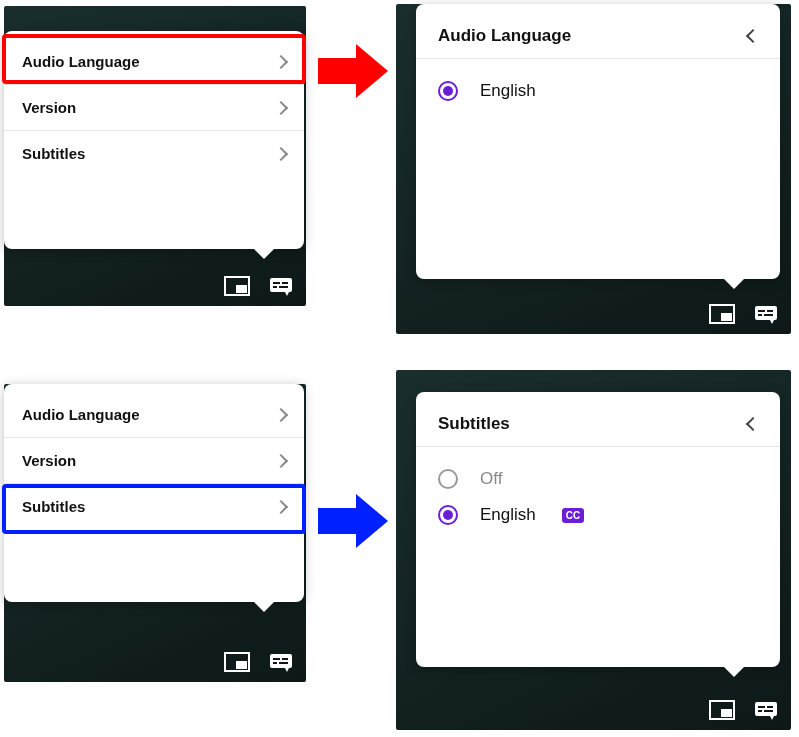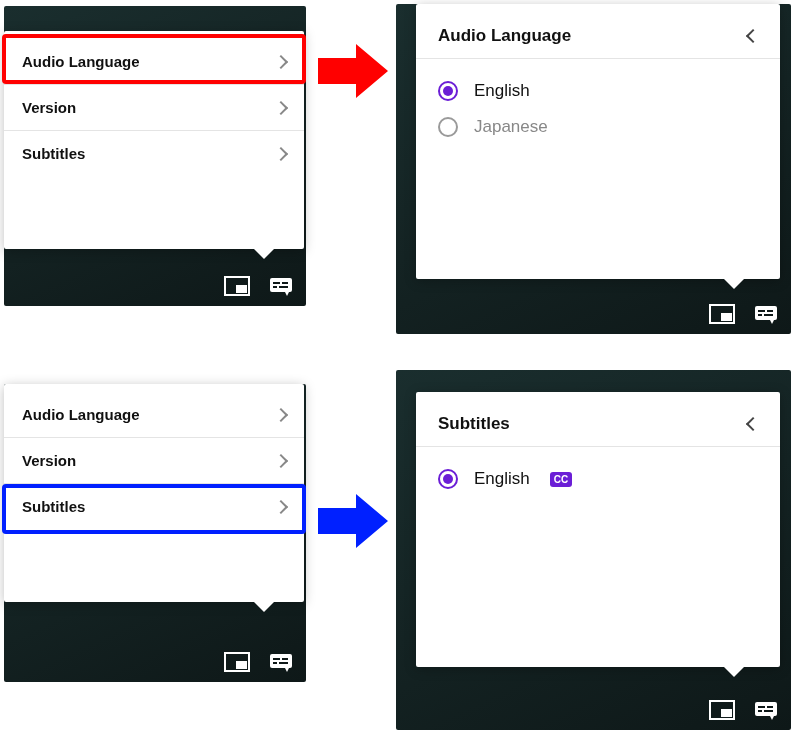--- a/index.html
+++ b/index.html
@@ -23,21 +23,21 @@
   }
   
   .tl { left: 4px; top: 6px; width: 302px; height: 300px; }
   .tr { left: 396px; top: 4px; width: 395px; height: 330px; }
   .bl { left: 4px; top: 384px; width: 302px; height: 298px; }
   .br { left: 396px; top: 370px; width: 395px; height: 360px; }
   
   .popover {
     position: absolute;
     background: #fff;
-    border-radius: 2px;
+    border-radius: 8px;
     box-shadow: 0 2px 12px rgba(0,0,0,0.25);
     padding: 8px 0 0 0;
   }
   .popover::after {
     content: "";
     position: absolute;
     bottom: -10px;
     width: 0; height: 0;
     border-left: 10px solid transparent;
     border-right: 10px solid transparent;
@@ -98,21 +98,21 @@
     font-size: 17px;
     font-weight: 700;
     color: #111;
     border-bottom: 1px solid #e4e4e4;
   }
   
   .options { padding: 14px 22px; }
   .opt {
     display: flex;
     align-items: center;
-    gap: 16px;
+    gap: 22px;
     padding: 8px 0;
     font-size: 17px;
     cursor: pointer;
   }
   .radio {
     width: 20px; height: 20px;
     border: 2px solid #9a9a9a;
     border-radius: 50%;
     display: flex;
     align-items: center;
@@ -215,24 +215,20 @@
     <div class="popover">
       <div class="detail-header">
         <span>Audio Language</span>
         <span class="chev-left" style="cursor:pointer;"></span>
       </div>
       <div class="options">
         <div class="opt sel">
           <span class="radio selected"></span>
           <span>English</span>
         </div>
-        <div class="opt dim">
-          <span class="radio"></span>
-          <span>Japanese</span>
-        </div>
       </div>
     </div>
     <div class="controls">
       <div class="ctrl-icon">
         <svg viewBox="0 0 26 22">
             <rect x="1" y="1" width="24" height="18" fill="none" stroke="#fff" stroke-width="2"></rect>
             <rect x="12" y="9" width="11" height="8" fill="#fff"></rect>
           </svg>
       </div>
       <div class="ctrl-icon">
@@ -290,20 +286,24 @@
       </svg>
   </div>
 
   <div class="panel br">
     <div class="popover">
       <div class="detail-header">
         <span>Subtitles</span>
         <span class="chev-left" style="cursor:pointer;"></span>
       </div>
       <div class="options">
+        <div class="opt dim">
+          <span class="radio"></span>
+          <span>Off</span>
+        </div>
         <div class="opt sel">
           <span class="radio selected"></span>
           <span>English</span>
           <span class="cc">CC</span>
         </div>
       </div>
     </div>
     <div class="controls">
       <div class="ctrl-icon">
         <svg viewBox="0 0 26 22">

